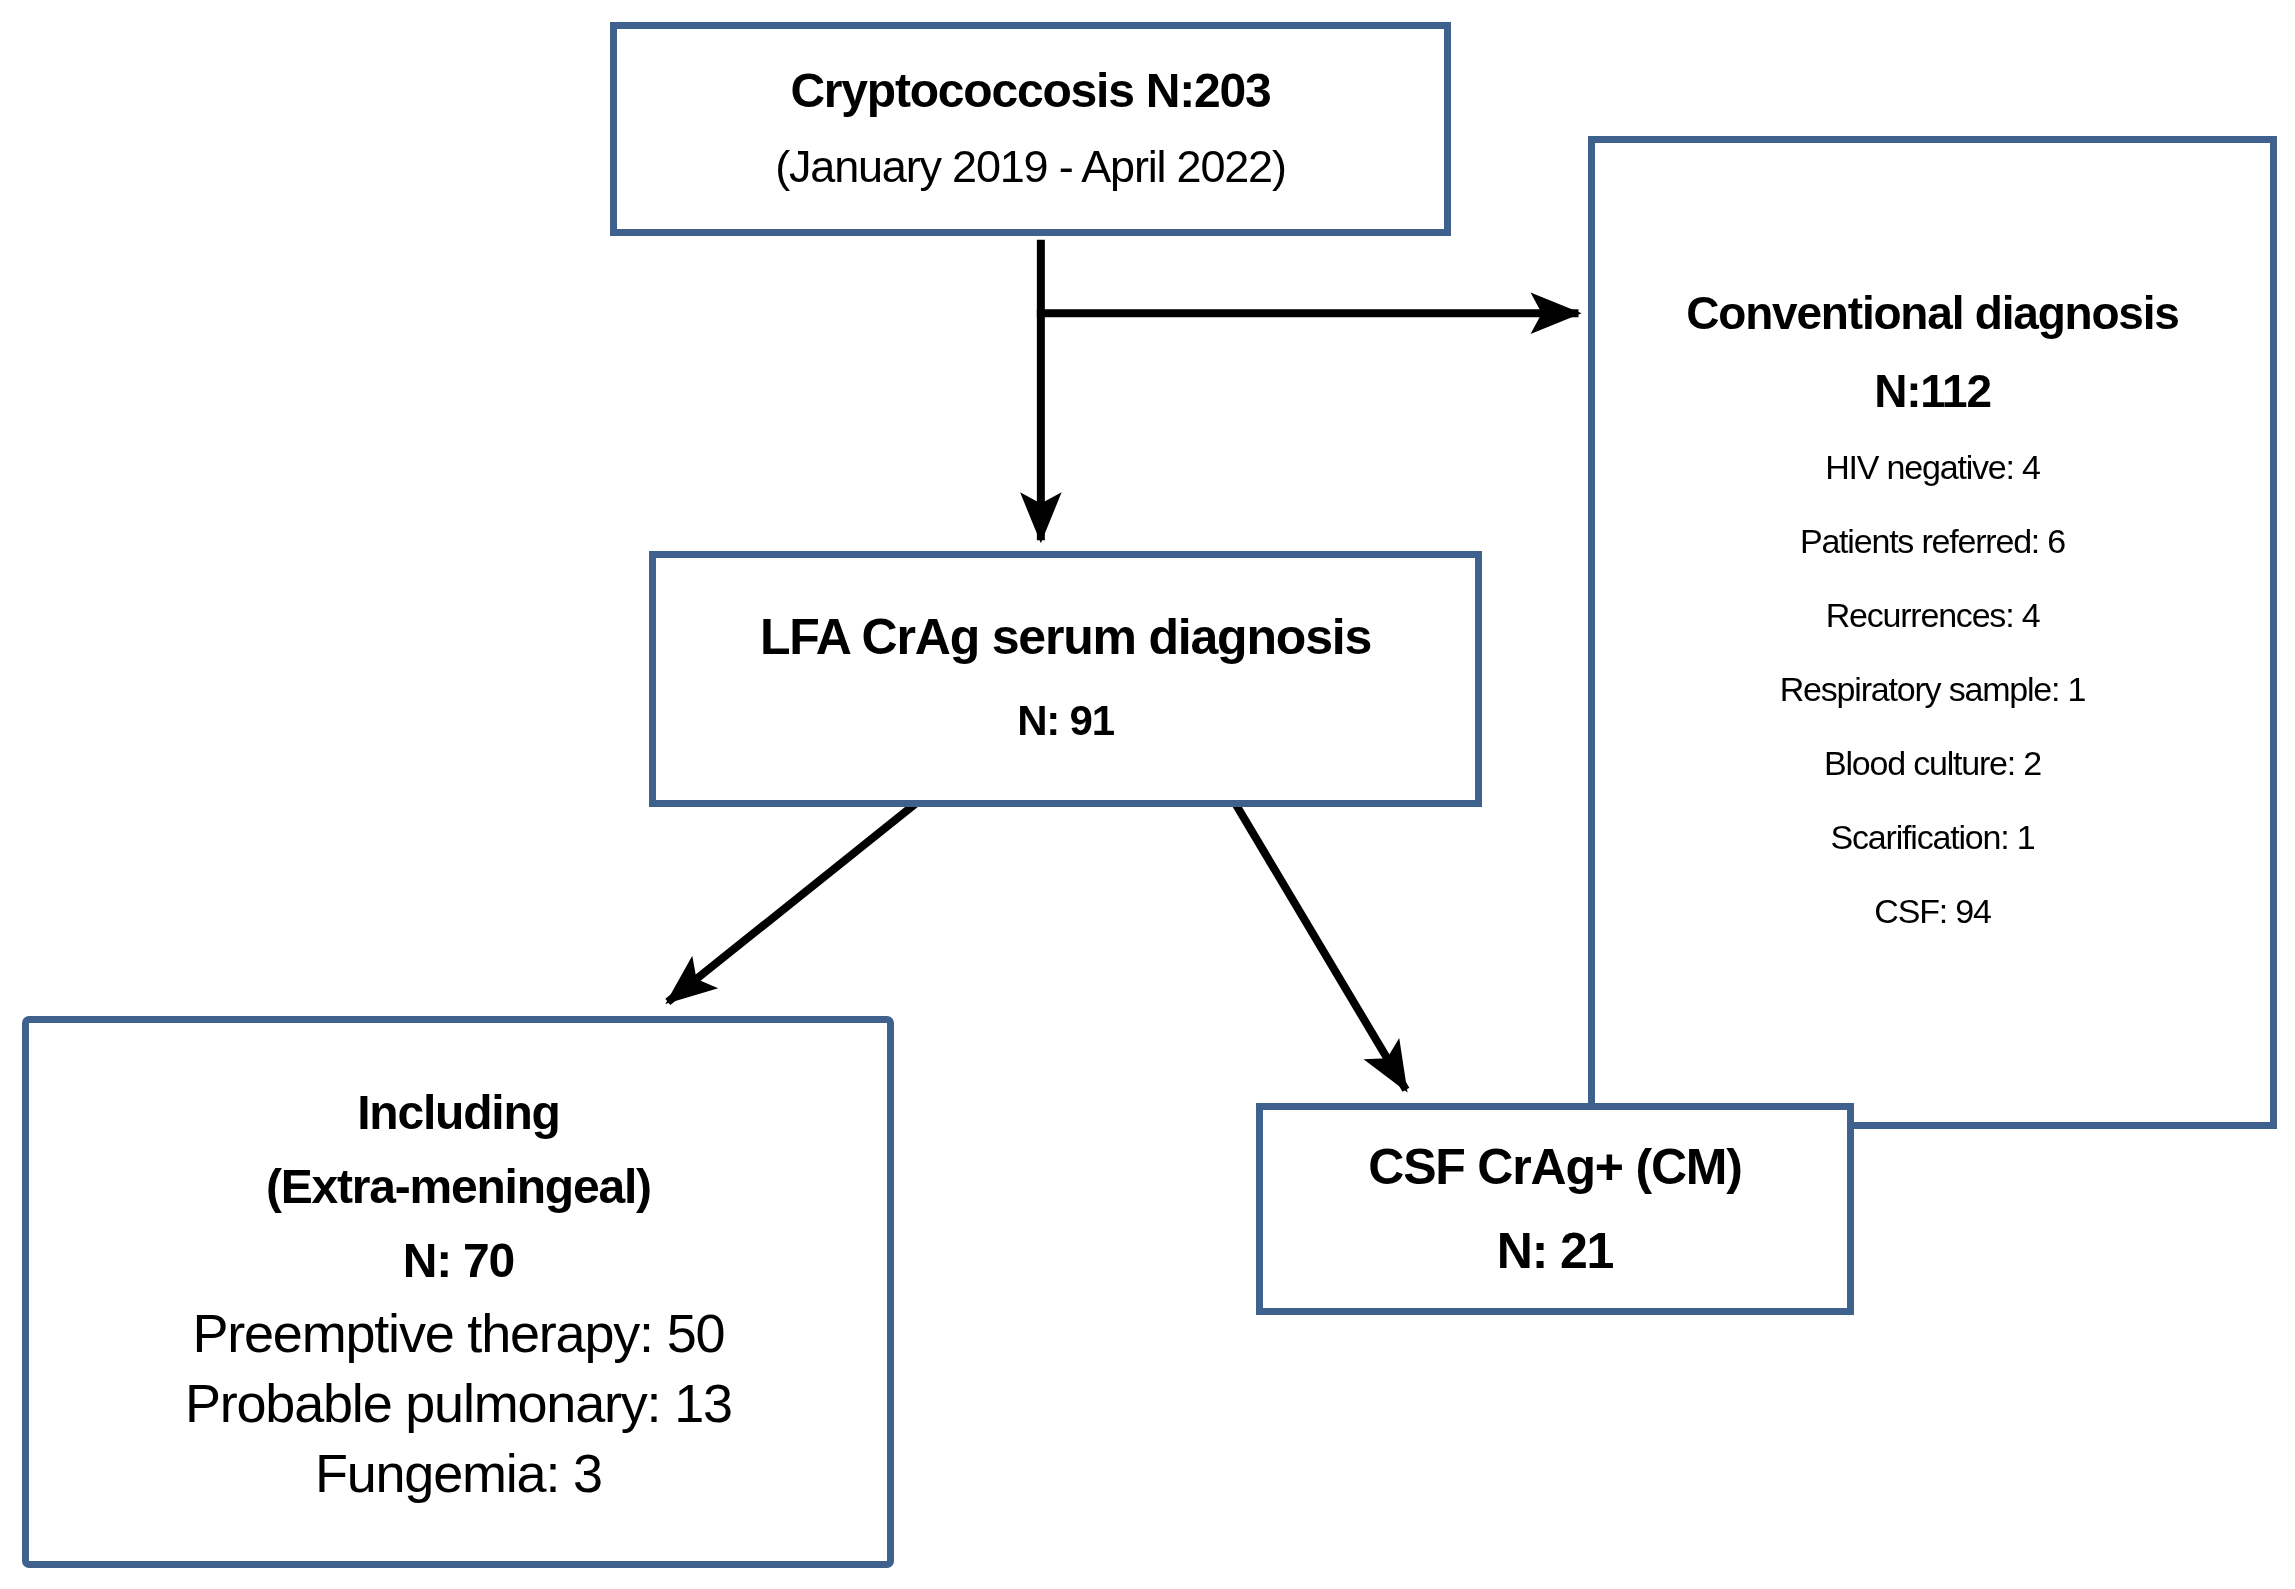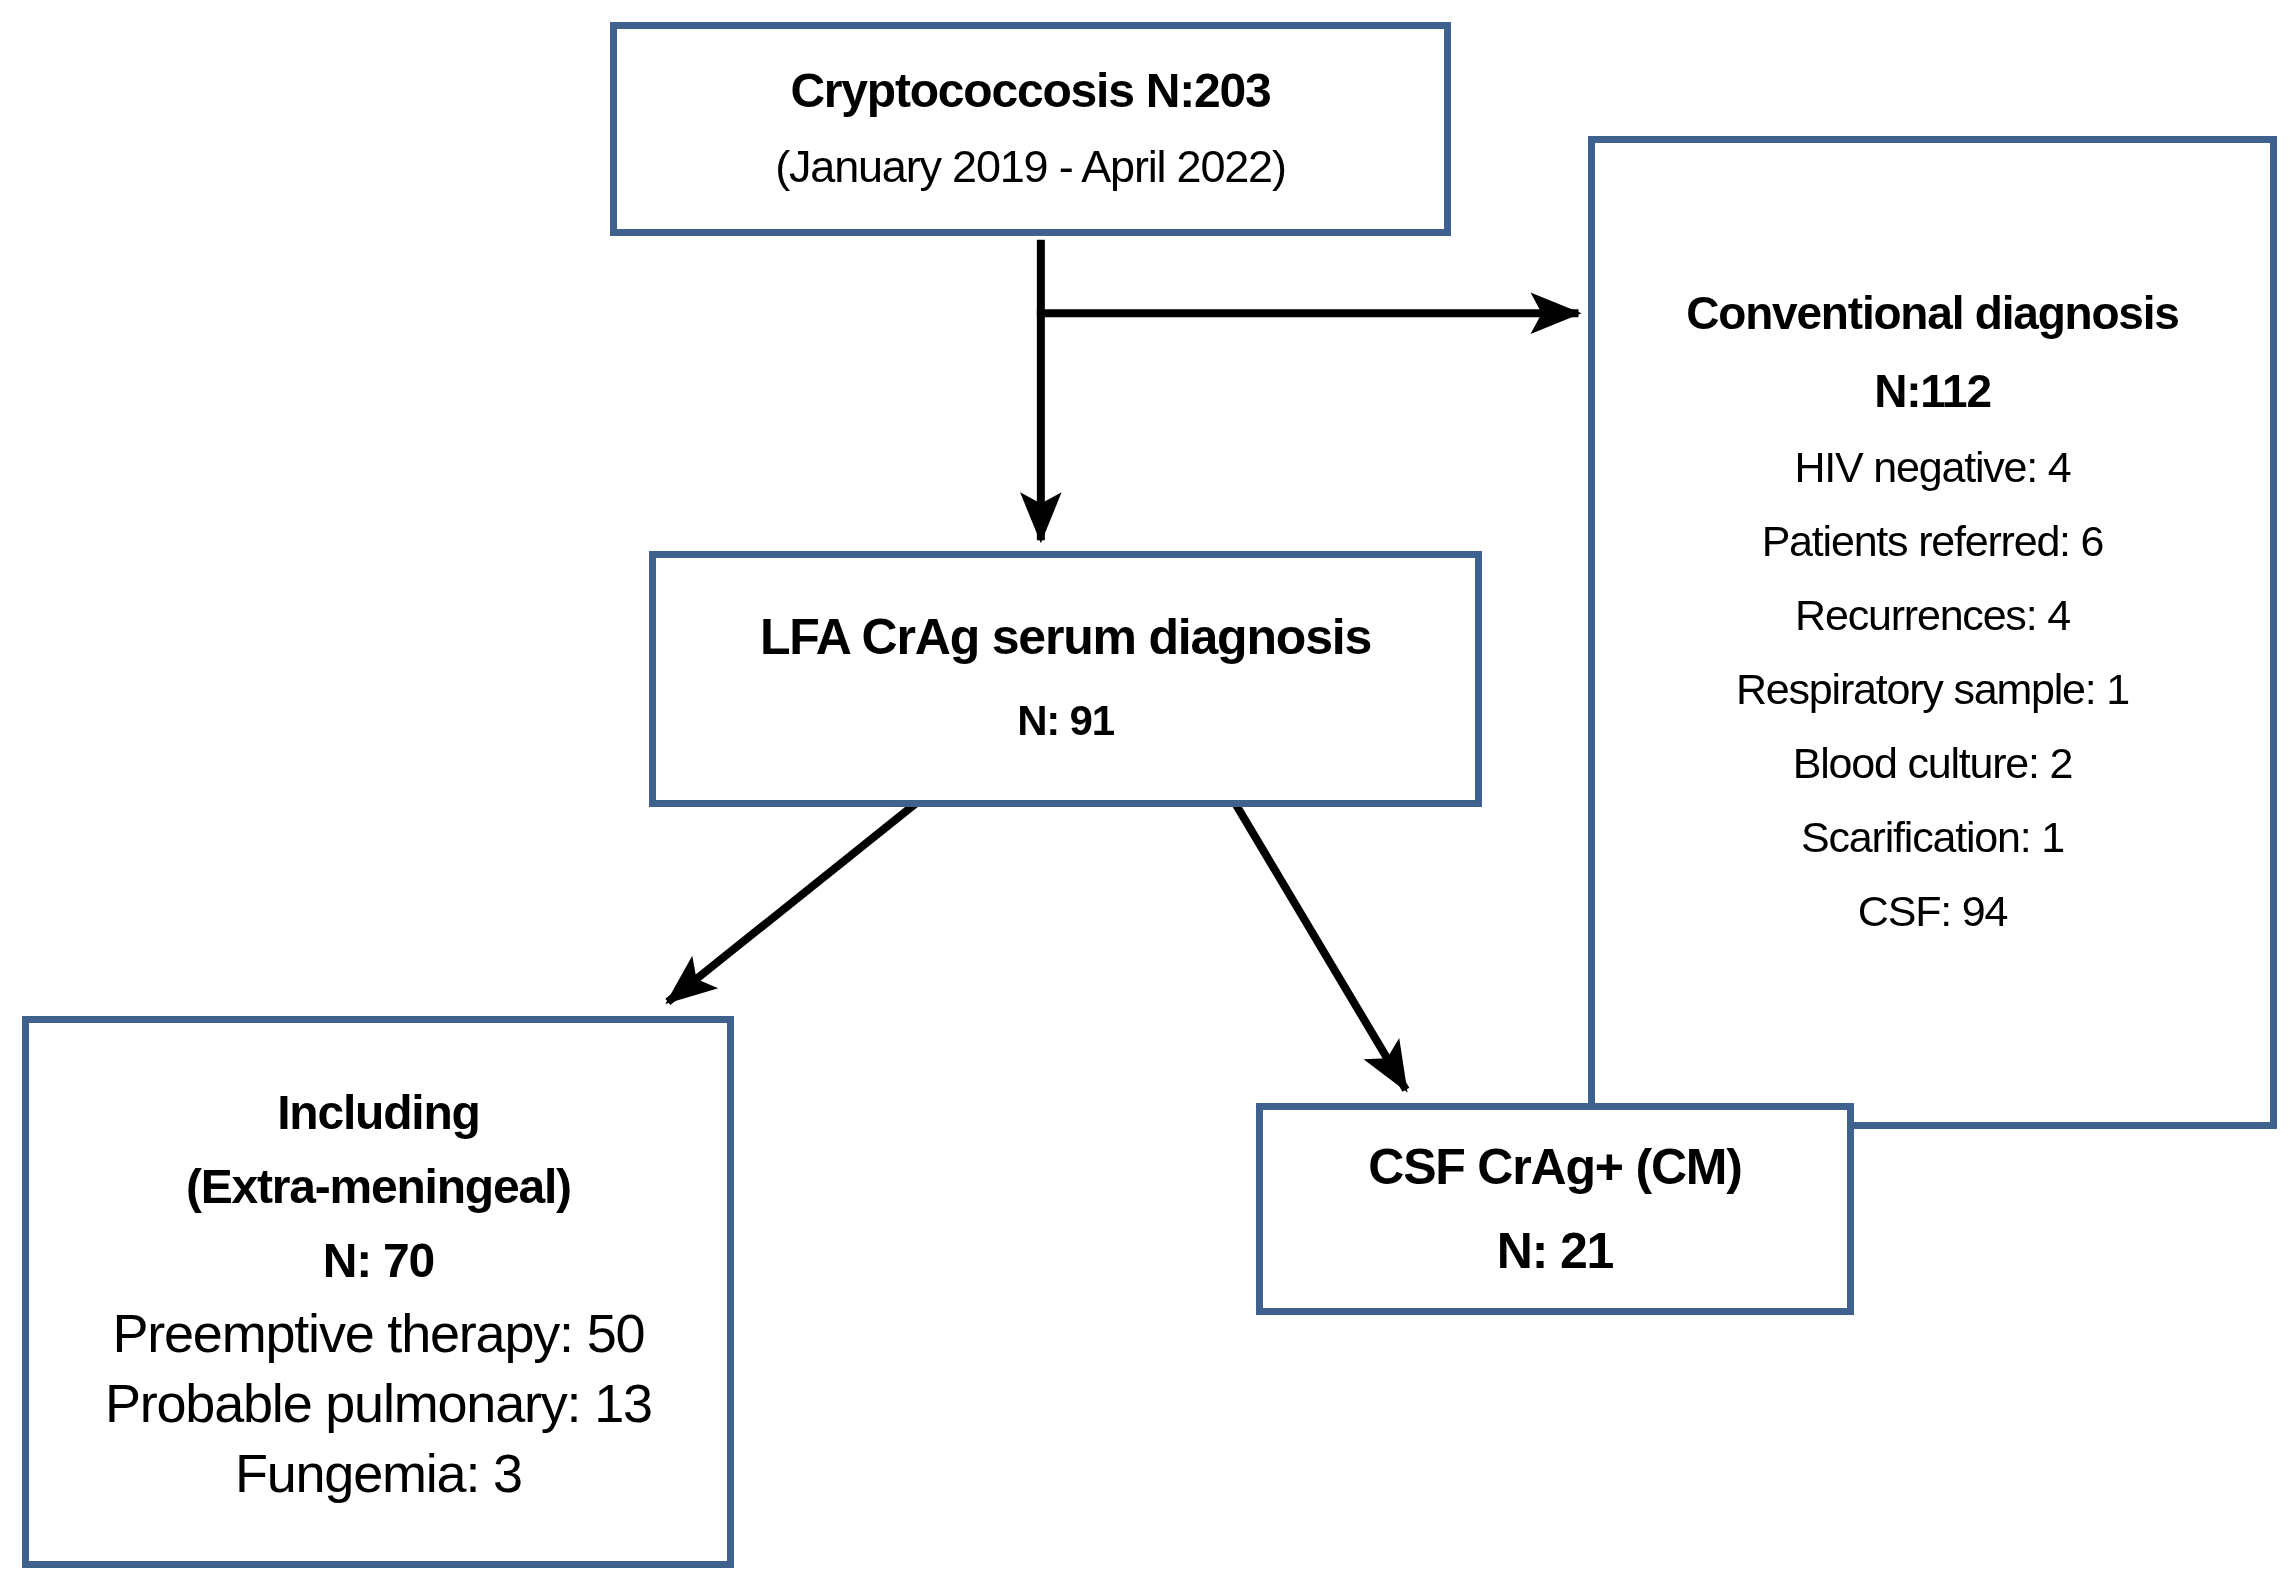--- a/index.html
+++ b/index.html
@@ -30,27 +30,27 @@
   }
 
   
   #box-cryptococcosis { left: 610px; top: 22.4px;  width: 841px; height: 214px; }
   #box-cryptococcosis .title    { font-size: 48px; line-height: 76px; font-weight: 700; }
   #box-cryptococcosis .subtitle { font-size: 45px; line-height: 76px; }
 
   #box-conventional { left: 1588px; top: 136px; width: 689px; height: 993px; padding-bottom: 44px; }
   #box-conventional .title { font-size: 46px; line-height: 78px; font-weight: 700; }
   #box-conventional .count { font-size: 46px; line-height: 78px; font-weight: 700; }
-  #box-conventional .item  { font-size: 43px; line-height: 74px; }
+  #box-conventional .item  { font-size: 34px; line-height: 74px; }
 
   #box-lfa { left: 649px; top: 551px; width: 833px; height: 256px; }
   #box-lfa .title { font-size: 50px; line-height: 84px; font-weight: 700; }
   #box-lfa .count { font-size: 42px; line-height: 84px; font-weight: 700; }
 
-  #box-including { left: 22.4px; top: 1016px; width: 712px; height: 552px; }
+  #box-including { left: 22.4px; top: 1016px; width: 872px; height: 552px; border-radius: 7px; }
   #box-including .title,
   #box-including .subtitle,
   #box-including .count { font-size: 48px; line-height: 74px; font-weight: 700; }
   #box-including .item  { font-size: 54px; line-height: 70px; }
 
   #box-csf { left: 1256px; top: 1103px; width: 598px; height: 212px; }
   #box-csf .title { font-size: 50px; line-height: 84px; font-weight: 700; }
   #box-csf .count { font-size: 50px; line-height: 84px; font-weight: 700; }
 
   

